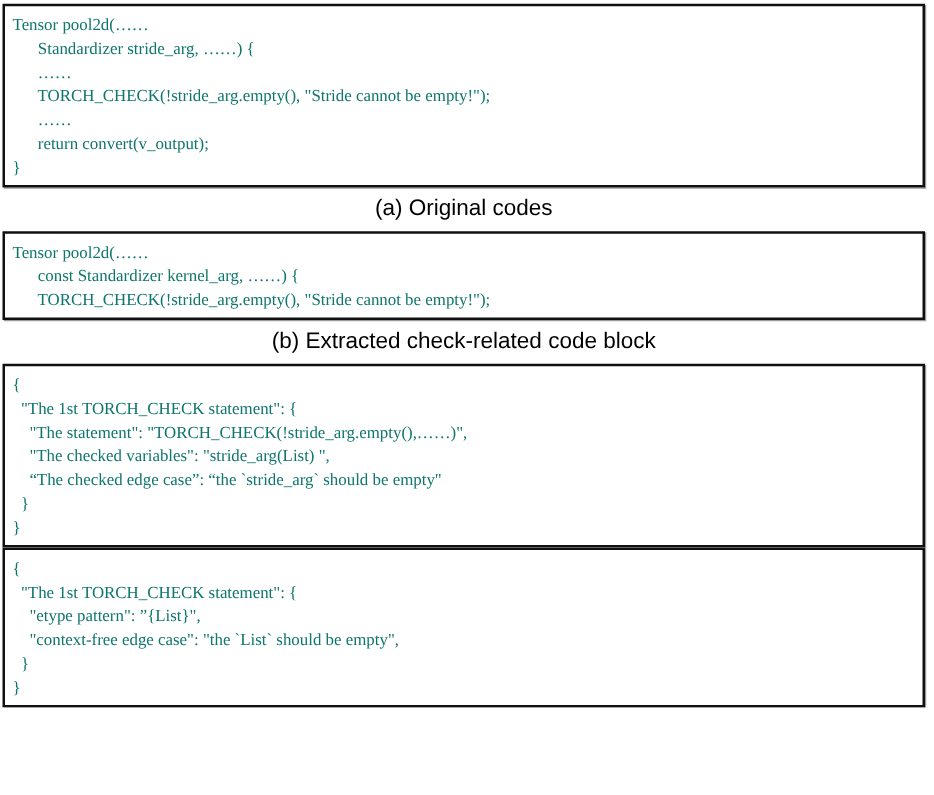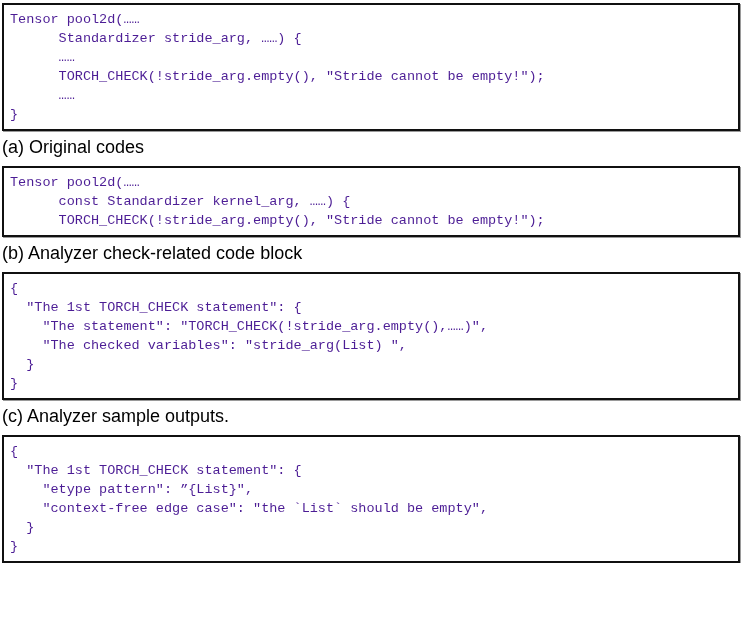--- a/index.html
+++ b/index.html
@@ -15,70 +15,71 @@
     font-family: "Liberation Sans", sans-serif;
   }
   .code-box {
     border: 2px solid #101010;
     background: #ffffff;
     box-shadow: 1px 1px 0 #9a9a9a;
     padding: 5px 4px 5px 6px;
     box-sizing: border-box;
   }
   .code-line {
-    font-family: Liberation Mono, monospace;
+    font-family: Liberation Serif, serif;
     font-size: 13.5px;
     line-height: 19px;
-    color: #4c1d95;
+    color: #0f766e;
     white-space: pre;
   }
   .caption {
-    text-align: left;
+    text-align: center;
     font-size: 18px;
     line-height: 21px;
     color: #000000;
     padding: 6px 0 8px 0;
   }
 </style>
 </head>
 <body>
 
 <div class="figure">
 
   <div class="panel">
     <div class="code-box">
       <div class="code-line">Tensor pool2d(……</div>
       <div class="code-line">      Standardizer stride_arg, ……) {</div>
       <div class="code-line">      ……</div>
       <div class="code-line">      TORCH_CHECK(!stride_arg.empty(), "Stride cannot be empty!");</div>
       <div class="code-line">      ……</div>
+      <div class="code-line">      return convert(v_output);</div>
       <div class="code-line">}</div>
     </div>
     <div class="caption">(a) Original codes</div>
   </div>
 
   <div class="panel">
     <div class="code-box">
       <div class="code-line">Tensor pool2d(……</div>
       <div class="code-line">      const Standardizer kernel_arg, ……) {</div>
       <div class="code-line">      TORCH_CHECK(!stride_arg.empty(), "Stride cannot be empty!");</div>
     </div>
-    <div class="caption">(b) Analyzer check-related code block</div>
+    <div class="caption">(b) Extracted check-related code block</div>
   </div>
 
   <div class="panel">
     <div class="code-box">
       <div class="code-line">{</div>
       <div class="code-line">  "The 1st TORCH_CHECK statement": {</div>
       <div class="code-line">    "The statement": "TORCH_CHECK(!stride_arg.empty(),……)",</div>
       <div class="code-line">    "The checked variables": "stride_arg(List) ",</div>
+      <div class="code-line">    “The checked edge case”: “the `stride_arg` should be empty"</div>
       <div class="code-line">  }</div>
       <div class="code-line">}</div>
     </div>
-    <div class="caption">(c) Analyzer sample outputs.</div>
   </div>
 
   <div class="panel">
     <div class="code-box">
       <div class="code-line">{</div>
       <div class="code-line">  "The 1st TORCH_CHECK statement": {</div>
       <div class="code-line">    "etype pattern": ”{List}",</div>
       <div class="code-line">    "context-free edge case": "the `List` should be empty",</div>
       <div class="code-line">  }</div>
       <div class="code-line">}</div>

